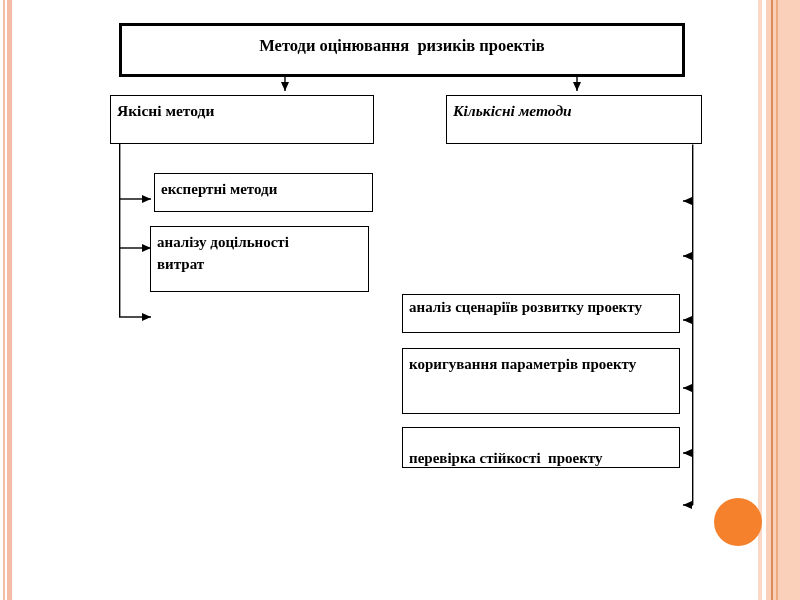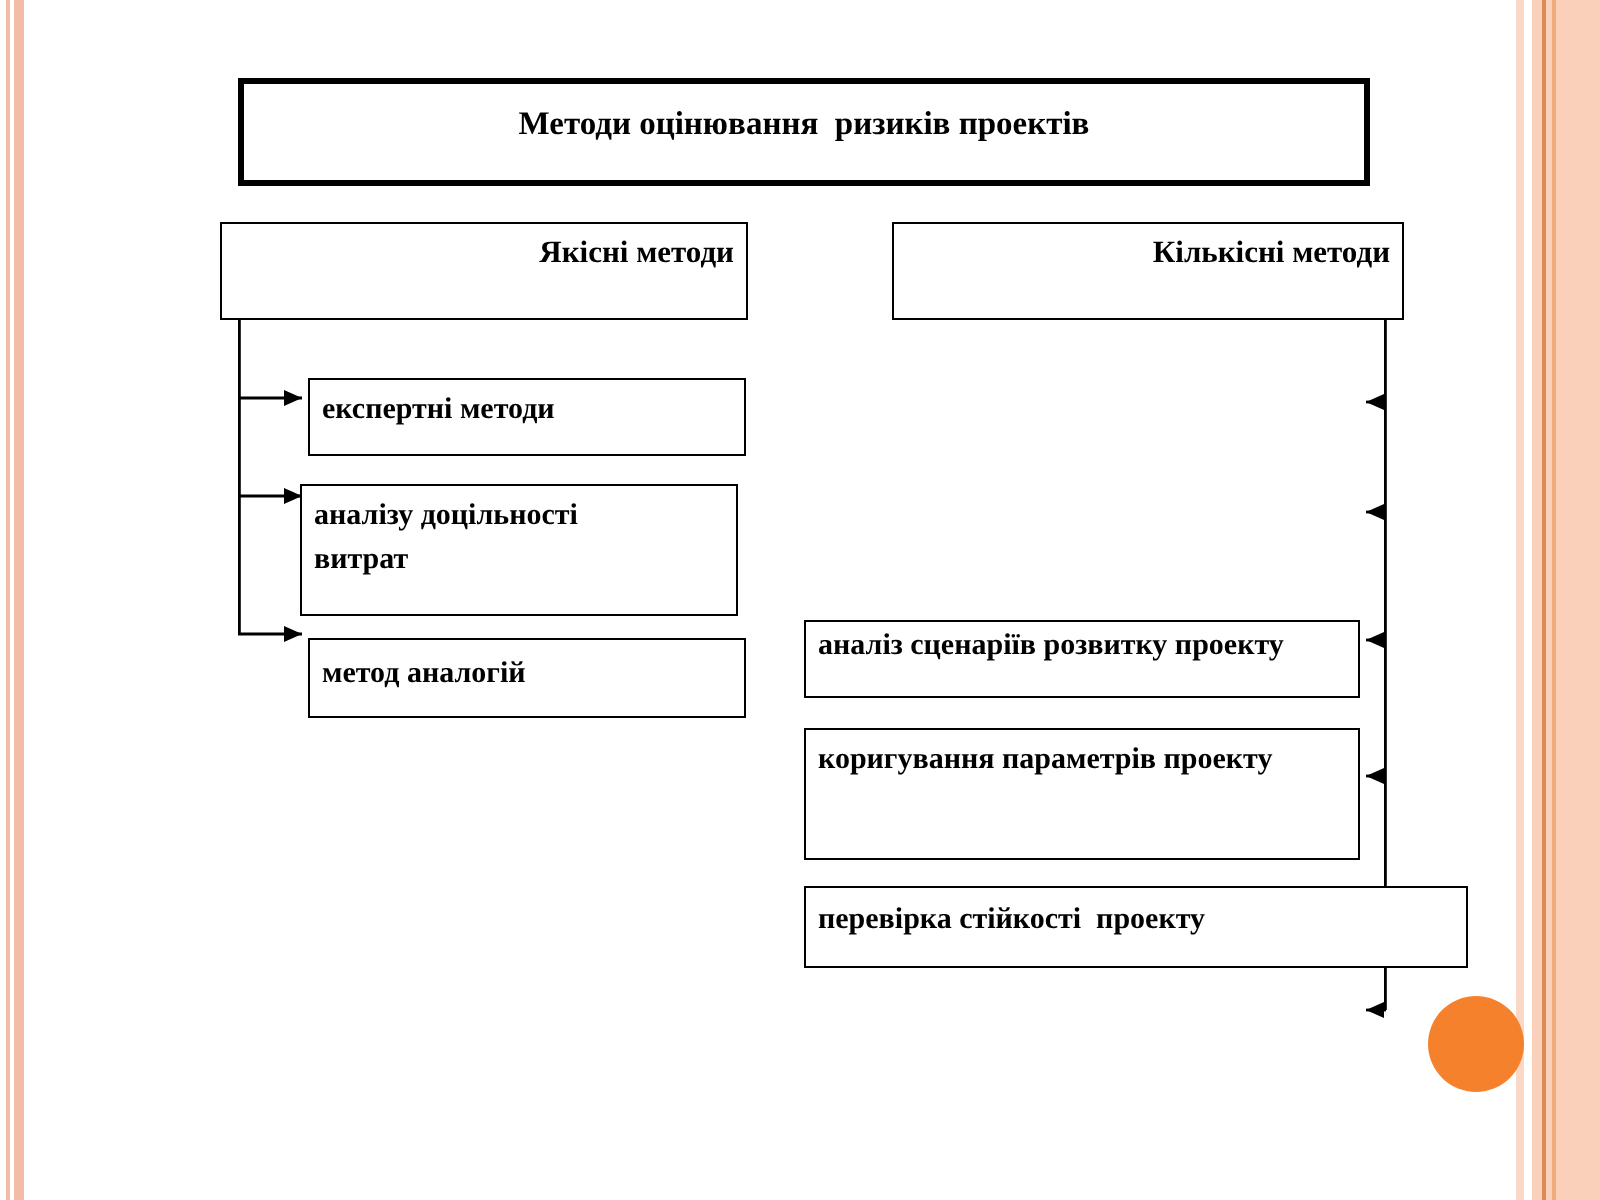--- a/index.html
+++ b/index.html
@@ -24,28 +24,28 @@
     border-radius: 50%; background: var(--accent_circle, #f5812c);
   }
 
   
   .box {
     position: absolute; box-sizing: border-box;
     background: var(--box_bg, #ffffff);
     border: 1.5px solid var(--line_color, #000000);
     color: var(--text_color, #000000);
     font-weight: bold; font-size: 15px; line-height: 1.45;
-    padding: 5px 6px; text-align: left; margin-top: 16px;
+    padding: 5px 6px; text-align: left;
   }
   .box .label { white-space: pre-wrap; display: inline-block; }
   .box.root {
     border-width: 3px; font-size: 16.5px; text-align: center;
     padding-top: 10px; line-height: 1.25;
   }
-  .box.branch { font-size: 15.5px; text-align: right; padding-top: 4px; }
+  .box.branch { font-size: 15.5px; text-align: left; padding-top: 4px; }
 
   .connectors { position: absolute; left: 0; top: 0; width: 800px; height: 600px; }
   .connectors path { stroke: var(--line_color, #000000); stroke-width: 1.4; fill: none; }
   .connectors marker path { fill: var(--line_color, #000000); stroke: none; }
 </style>
 </head>
 <body>
 
 <div class="slide">
 
@@ -78,37 +78,34 @@
     <path d="M693,505 L683,505" marker-end="url(#arr)"></path>
   </svg>
 
   <div class="box root" style="left:119px; top:23px; width:566px; height:54px;">
     <span class="label">Методи оцінювання  ризиків проектів</span>
   </div>
 
   <div class="box branch" style="left:110px; top:95px; width:264px; height:49px;">
     <span class="label">Якісні методи</span>
   </div>
-  <div class="box branch" style="left:446px; top:95px; width:256px; height:49px;">
+  <div class="box branch" style="left:446px; top:95px; width:256px; height:49px;font-style:italic;">
     <span class="label">Кількісні методи</span>
   </div>
 
   <div class="box" style="left:154px; top:173px; width:219px; height:39px;">
     <span class="label">експертні методи</span>
   </div>
   <div class="box" style="left:150px; top:226px; width:219px; height:66px;">
     <span class="label" style="width:165px;">аналізу доцільності витрат</span>
   </div>
-  <div class="box" style="left:154px; top:303px; width:219px; height:40px; padding-top:7px;">
-    <span class="label">метод аналогій</span>
-  </div>
 
   <div class="box" style="left:402px; top:294px; width:278px; height:39px; padding-top:2px;">
     <span class="label">аналіз сценаріїв розвитку проекту</span>
   </div>
   <div class="box" style="left:402px; top:348px; width:278px; height:66px;">
     <span class="label">коригування параметрів проекту</span>
   </div>
-  <div class="box" style="left:402px; top:427px; width:332px; height:41px; padding-top:6px;">
+  <div class="box" style="left:402px; top:427px; width:278px; height:41px; padding-top:20px;">
     <span class="label">перевірка стійкості  проекту</span>
   </div>
 
 </div>
 
 </body></html>

